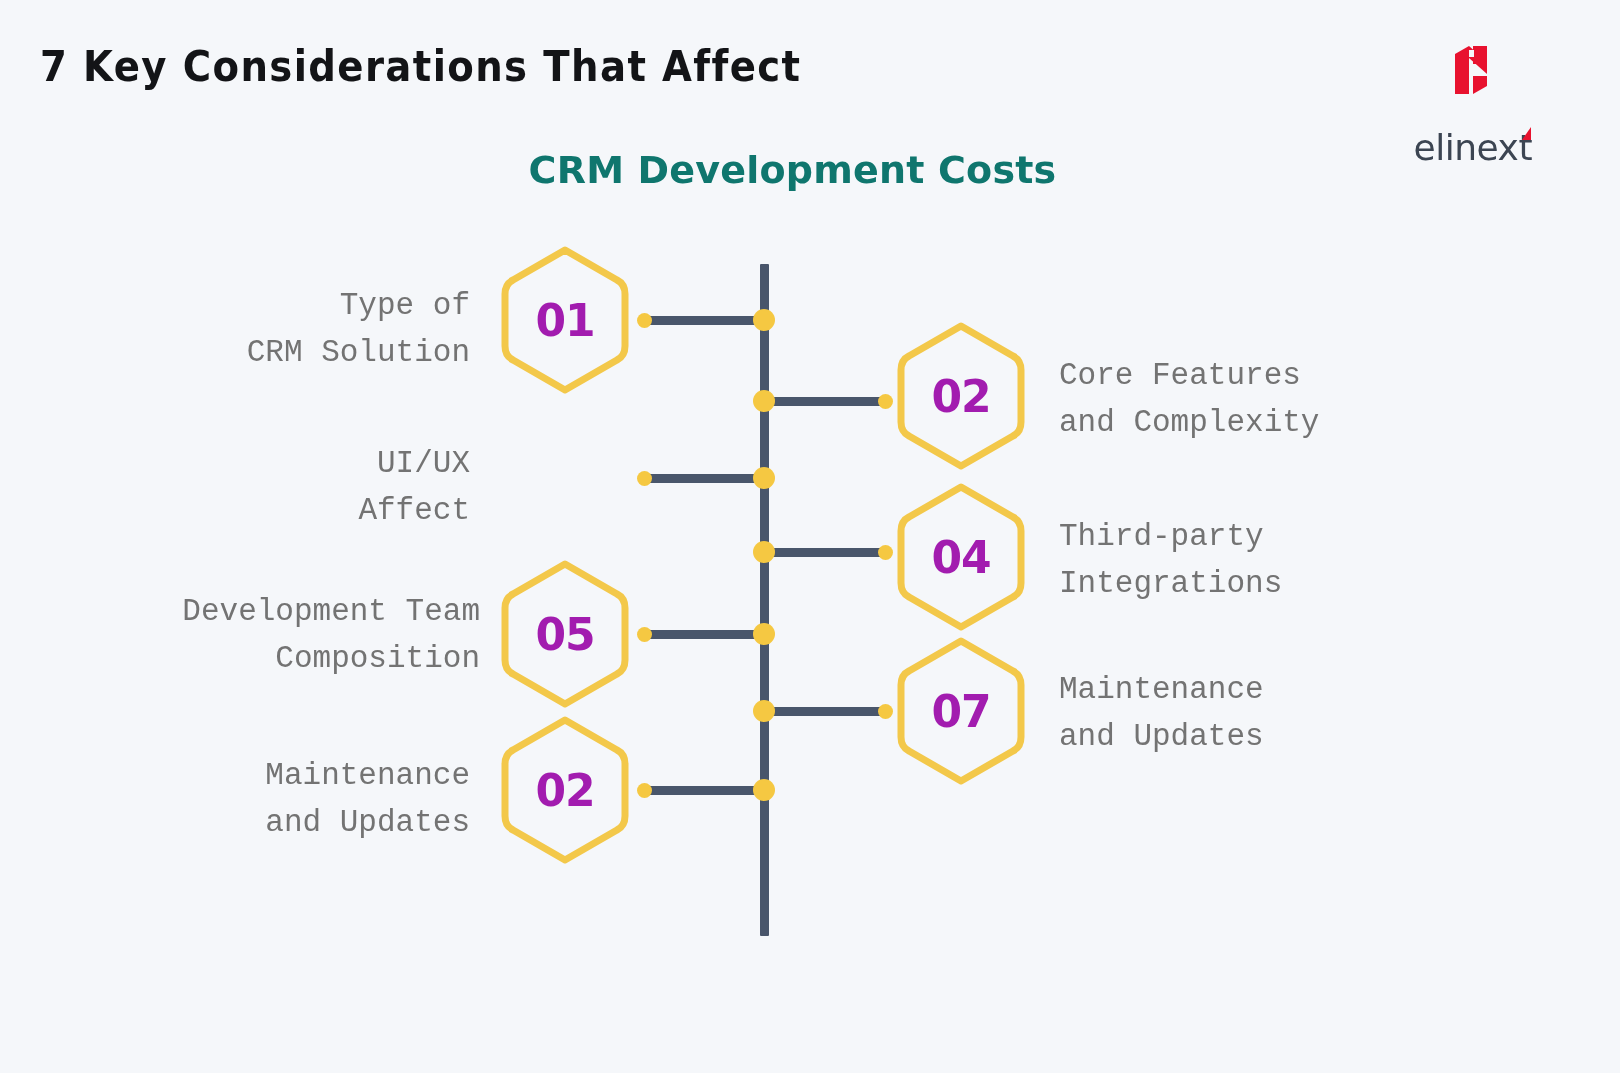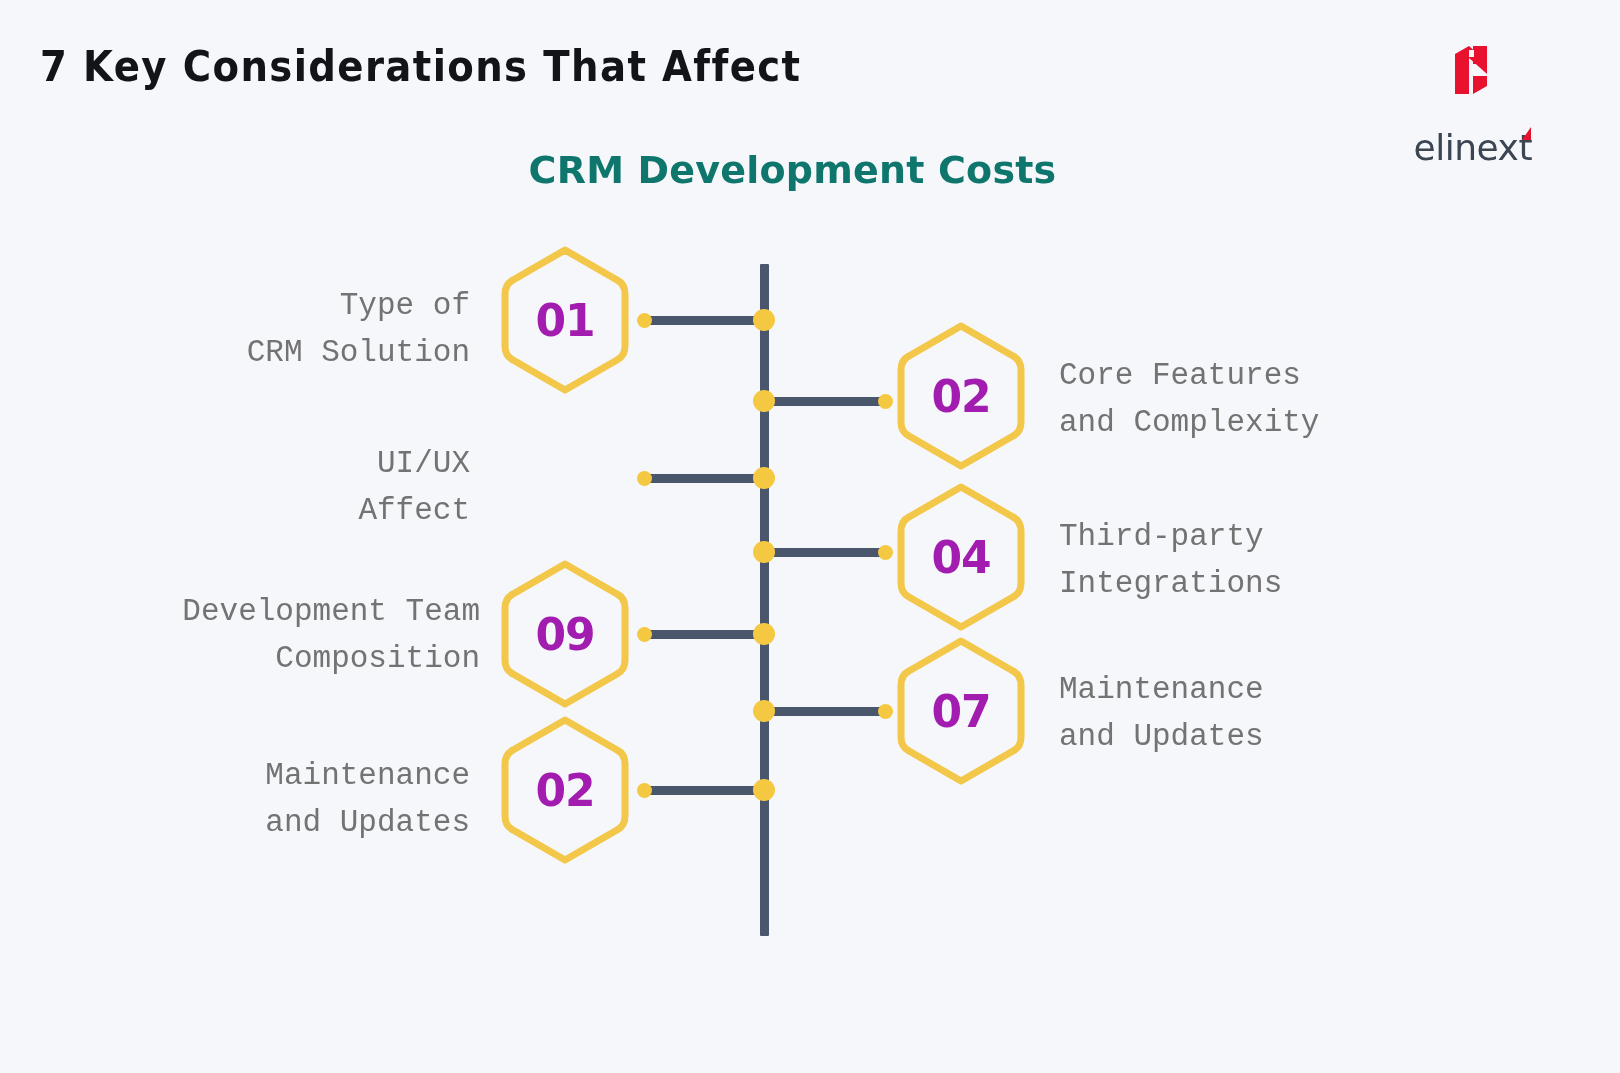--- a/index.html
+++ b/index.html
@@ -215,21 +215,21 @@
   <div class="connector" style="left:762px; top:548px; width:126px;"></div>
   <div class="dot spine-dot" style="left:753px; top:541px;"></div>
   <div class="dot node-dot" style="left:878px; top:545px;"></div>
 
   <div class="node-label left" style="right:1140px; top:588px; width:400px;">Development Team
 Composition</div>
   <div class="hex" style="left:499px; top:558px;">
     <svg width="132" height="152" viewBox="0 0 132 152" aria-hidden="true">
       <path d="M66 6 L118 36 Q126 40 126 50 L126 102 Q126 112 118 116 L66 146 L14 116 Q6 112 6 102 L6 50 Q6 40 14 36 Z" fill="none" stroke="#f3c84a" stroke-width="7" stroke-linejoin="round"></path>
     </svg>
-    <span class="hex-num">09</span>
+    <span class="hex-num">05</span>
   </div>
   <div class="connector" style="left:642px; top:630px; width:126px;"></div>
   <div class="dot node-dot" style="left:637px; top:627px;"></div>
   <div class="dot spine-dot" style="left:753px; top:623px;"></div>
 
   <div class="hex" style="left:895px; top:635px;">
     <svg width="132" height="152" viewBox="0 0 132 152" aria-hidden="true">
       <path d="M66 6 L118 36 Q126 40 126 50 L126 102 Q126 112 118 116 L66 146 L14 116 Q6 112 6 102 L6 50 Q6 40 14 36 Z" fill="none" stroke="#f3c84a" stroke-width="7" stroke-linejoin="round"></path>
     </svg>
     <span class="hex-num">07</span>

